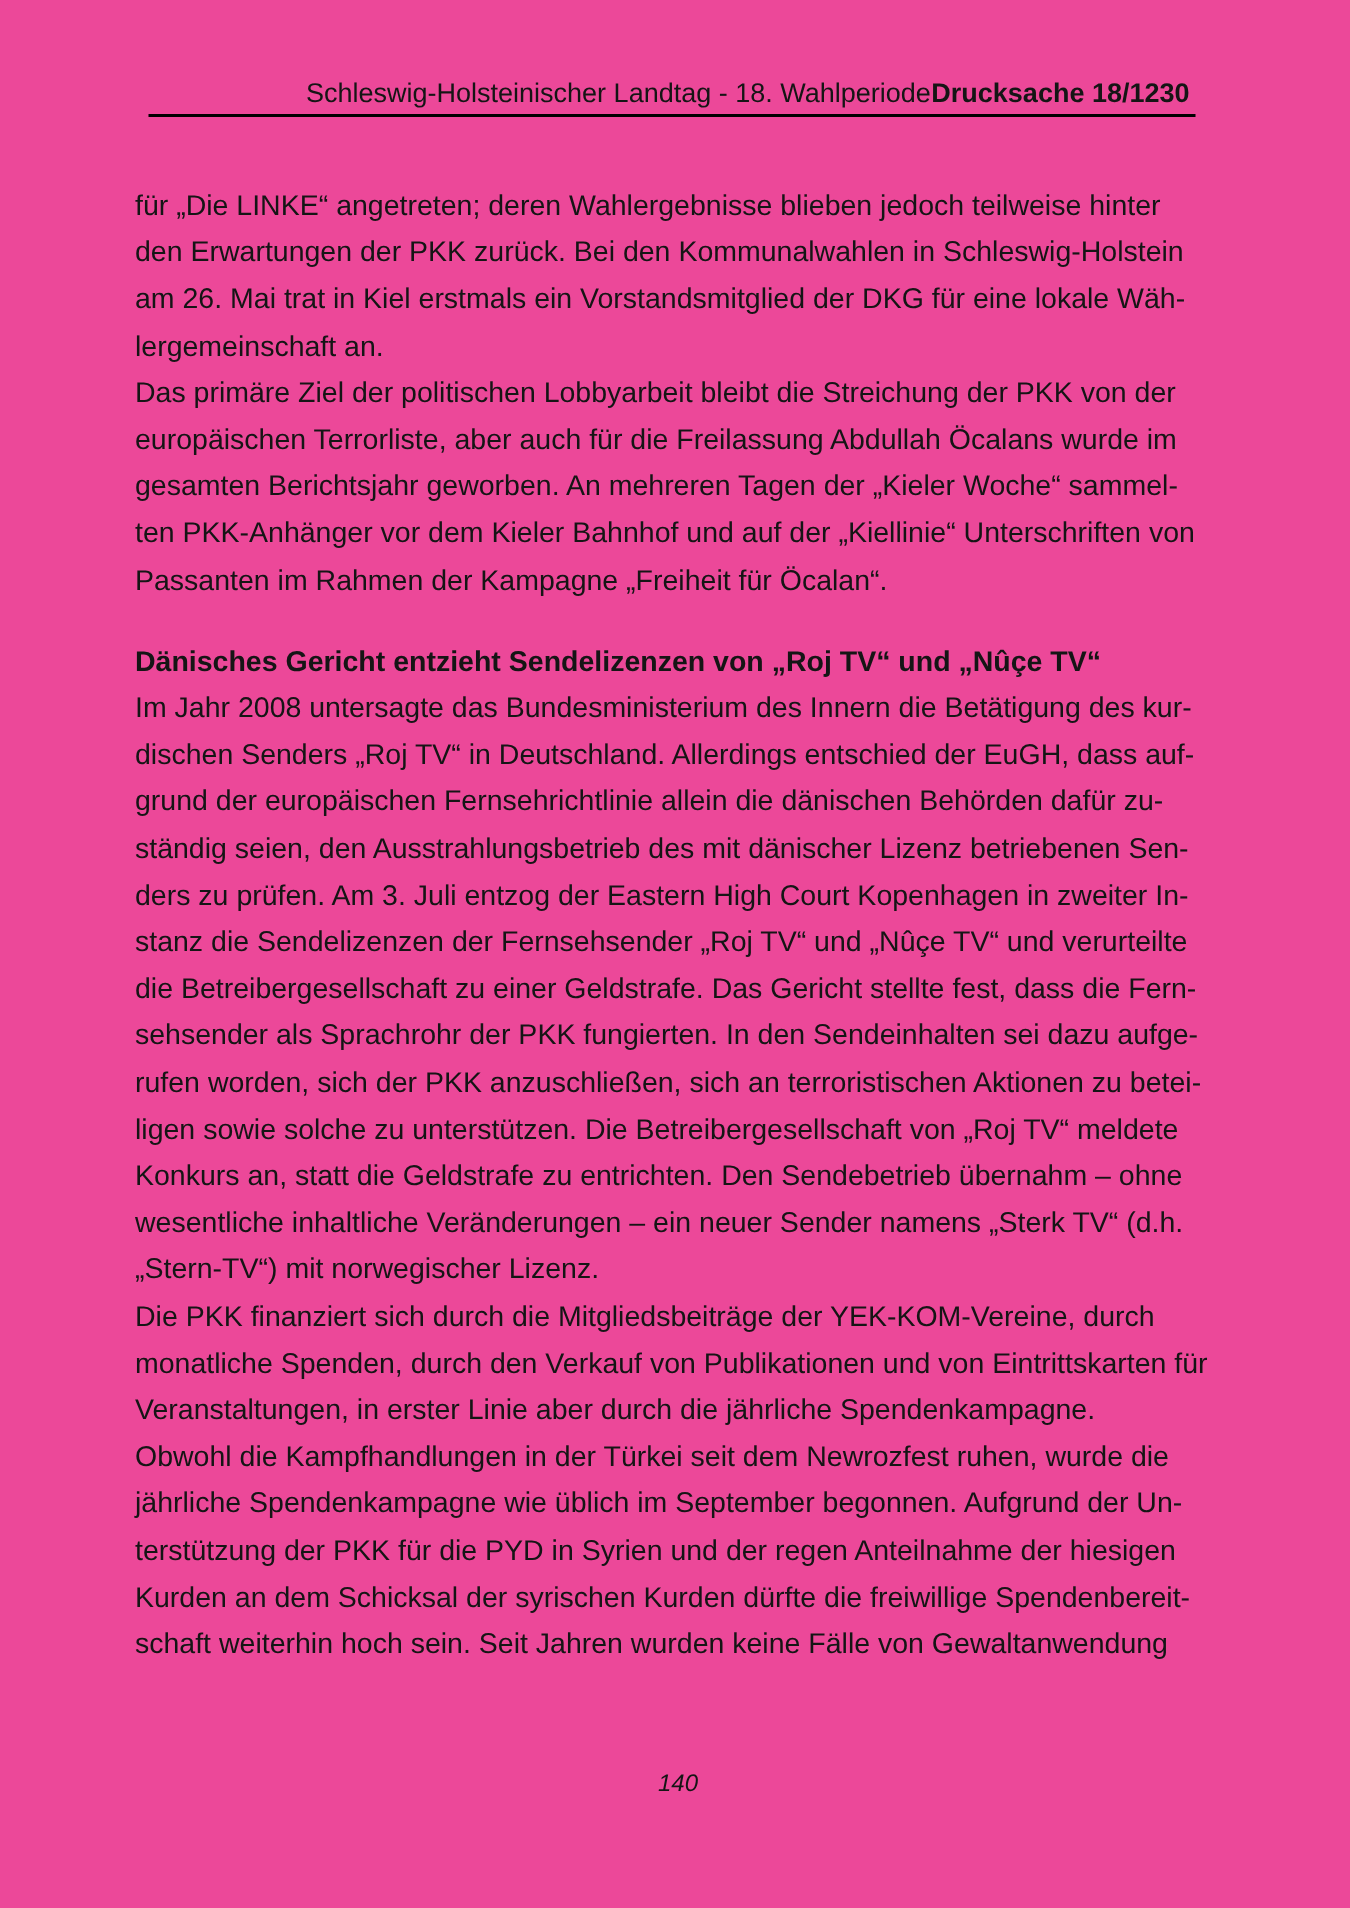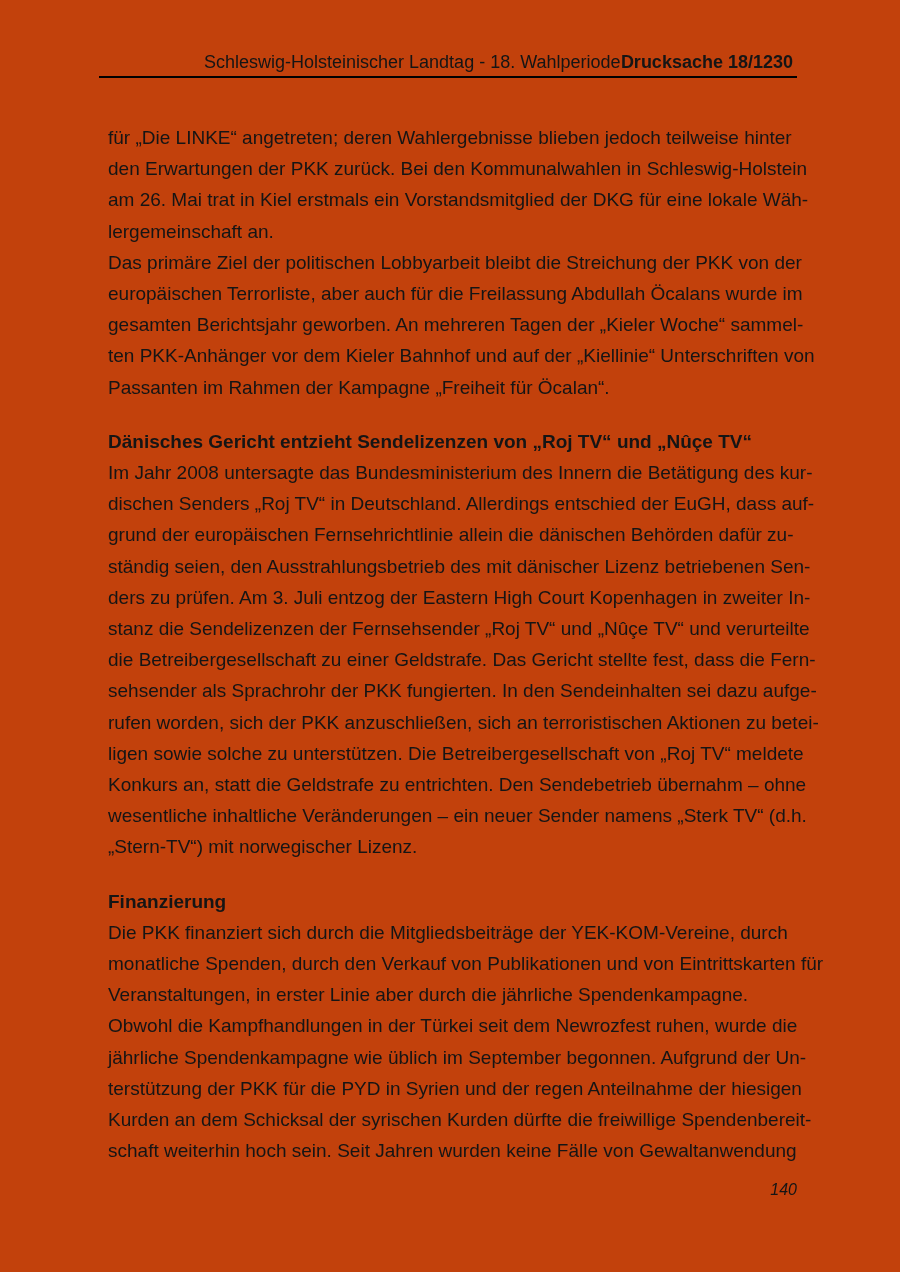--- a/index.html
+++ b/index.html
@@ -4,21 +4,21 @@
 <style>
   html, body {
     margin: 0;
     padding: 0;
     background: #ffffff;
   }
   .page {
     position: relative;
     width: 900px;
     height: 1272px;
-    background: #c2410c;
+    background: #ec4899;
     font-family: "Liberation Sans", sans-serif;
     color: #151515;
     overflow: hidden;
   }
   .header-left {
     position: absolute;
     left: 204px;
     top: 51px;
     font-size: 18px;
     line-height: 22px;
@@ -36,40 +36,40 @@
   .header-rule {
     position: absolute;
     left: 99px;
     top: 76px;
     width: 698px;
     height: 2px;
     background: #000000;
   }
   .content {
     position: absolute;
-    left: 108px;
+    left: 90px;
     top: 122px;
     width: 700px;
     font-size: 19px;
     line-height: 31.2px;
   }
   .block {
     white-space: pre;
     margin: 0;
   }
   .block.heading {
     font-weight: bold;
     margin-top: 23px;
   }
   .footer {
     position: absolute;
     left: 107px;
     top: 1180px;
     width: 690px;
-    text-align: right;
+    text-align: center;
     font-size: 16px;
     font-style: italic;
     line-height: 20px;
   }
 </style>
 </head>
 <body>
 
 <div class="page">
   <div class="header-left">Schleswig-Holsteinischer Landtag - 18. Wahlperiode</div>
@@ -93,21 +93,20 @@
 ständig seien, den Ausstrahlungsbetrieb des mit dänischer Lizenz betriebenen Sen-
 ders zu prüfen. Am 3. Juli entzog der Eastern High Court Kopenhagen in zweiter In-
 stanz die Sendelizenzen der Fernsehsender „Roj TV“ und „Nûçe TV“ und verurteilte
 die Betreibergesellschaft zu einer Geldstrafe. Das Gericht stellte fest, dass die Fern-
 sehsender als Sprachrohr der PKK fungierten. In den Sendeinhalten sei dazu aufge-
 rufen worden, sich der PKK anzuschließen, sich an terroristischen Aktionen zu betei-
 ligen sowie solche zu unterstützen. Die Betreibergesellschaft von „Roj TV“ meldete
 Konkurs an, statt die Geldstrafe zu entrichten. Den Sendebetrieb übernahm – ohne
 wesentliche inhaltliche Veränderungen – ein neuer Sender namens „Sterk TV“ (d.h.
 „Stern-TV“) mit norwegischer Lizenz.</div>
-      <div class="block heading">Finanzierung</div>
       <div class="block paragraph">Die PKK finanziert sich durch die Mitgliedsbeiträge der YEK-KOM-Vereine, durch
 monatliche Spenden, durch den Verkauf von Publikationen und von Eintrittskarten für
 Veranstaltungen, in erster Linie aber durch die jährliche Spendenkampagne.
 Obwohl die Kampfhandlungen in der Türkei seit dem Newrozfest ruhen, wurde die
 jährliche Spendenkampagne wie üblich im September begonnen. Aufgrund der Un-
 terstützung der PKK für die PYD in Syrien und der regen Anteilnahme der hiesigen
 Kurden an dem Schicksal der syrischen Kurden dürfte die freiwillige Spendenbereit-
 schaft weiterhin hoch sein. Seit Jahren wurden keine Fälle von Gewaltanwendung</div>
     </div>
 

